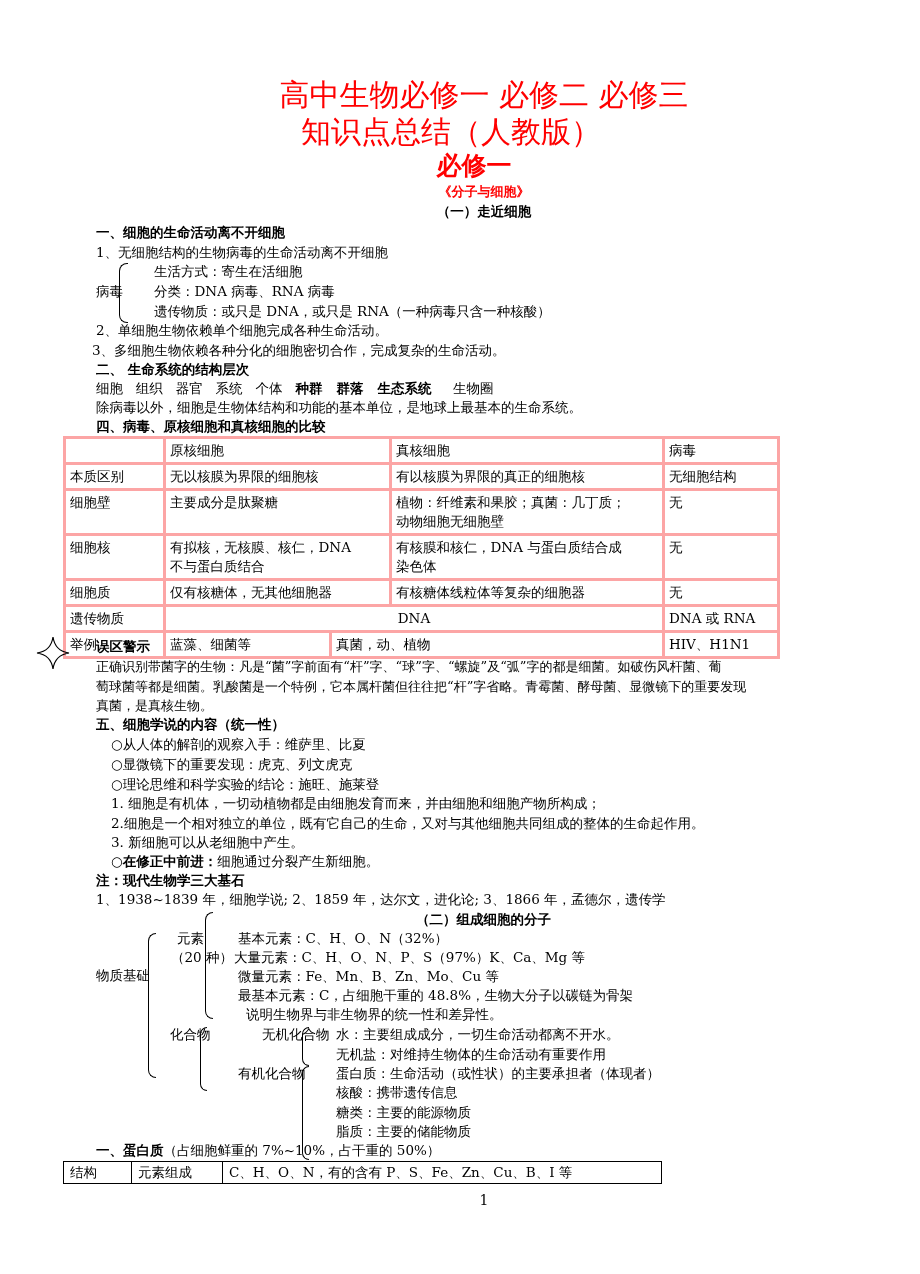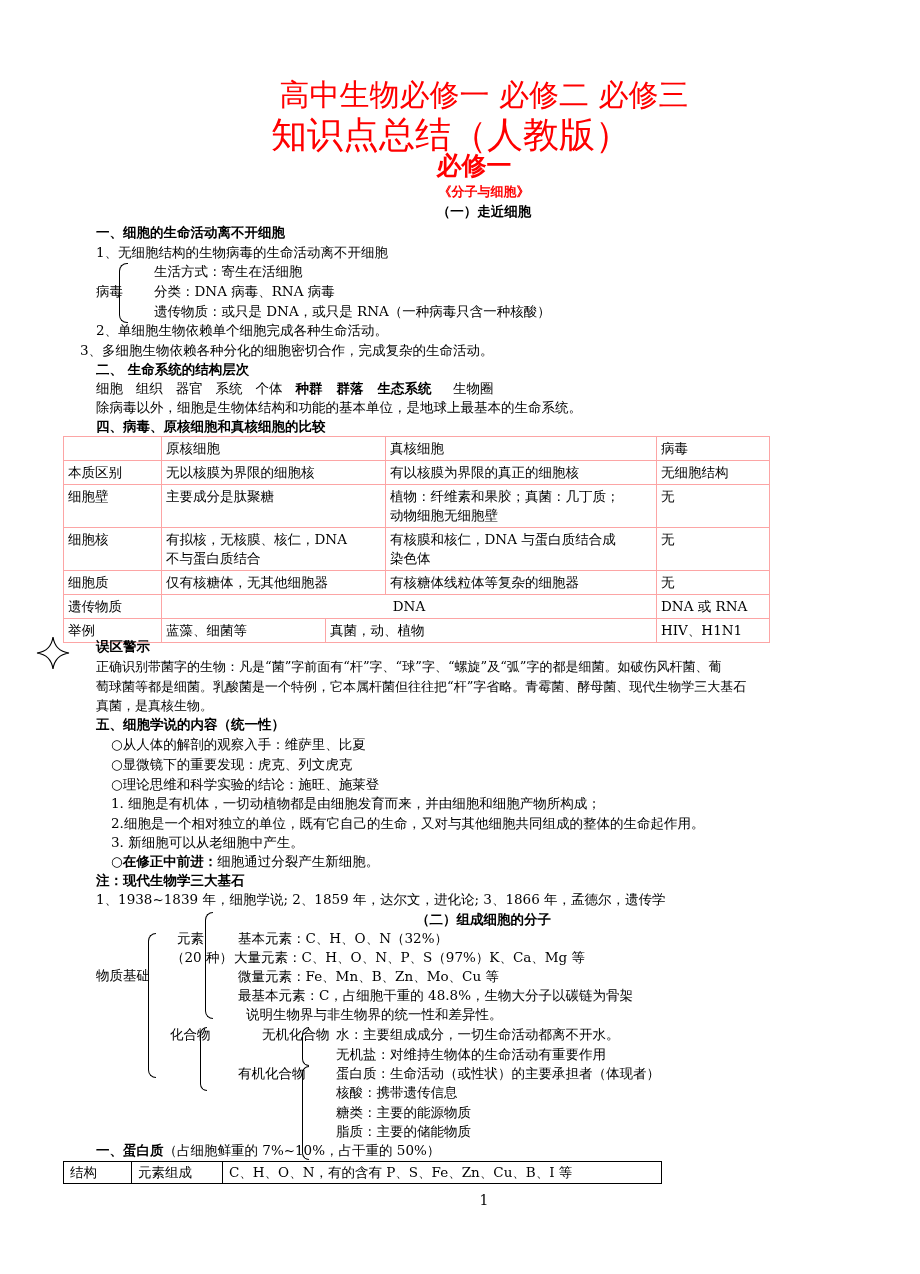--- a/index.html
+++ b/index.html
@@ -1,28 +1,28 @@
 <!DOCTYPE html>
 <html><head>
 <meta charset="utf-8">
 <style>
   html, body { margin:0; padding:0; background:#ffffff; }
   body { width:920px; height:1274px; position:relative; overflow:hidden;
          font-family:"DejaVu Serif","Liberation Serif",serif; color:#000; font-size:13.5px; }
   .abs { position:absolute; white-space:nowrap; line-height:1;padding-left:24px; }
   .red { color:#ff0000; }
   .title1 { left:0; width:920px; text-align:center; top:80px; font-size:30px; }
-  .title2 { left:0; width:854px; text-align:center; top:117px; font-size:36px; }
+  .title2 { left:0; width:854px; text-align:center; top:117px; font-size:30px; }
   .title3 { left:0; width:900px; text-align:center; top:153px; font-size:25px; font-weight:bold; font-family:"DejaVu Sans","Liberation Sans",sans-serif; }
   .subt  { left:0; width:920px; text-align:center; top:185px; font-size:13px; font-weight:bold; font-family:"DejaVu Sans","Liberation Sans",sans-serif; }
   .chap  { left:0; width:920px; text-align:center; top:205px; font-size:13.5px; font-weight:bold; font-family:"DejaVu Sans","Liberation Sans",sans-serif; }
   .h { font-weight:bold; font-family:"DejaVu Sans","Liberation Sans",sans-serif; font-size:13.5px; }
   .b { font-weight:bold; font-family:"DejaVu Sans","Liberation Sans",sans-serif; }
   table.cmp { position:absolute; left:63px; top:436px; border-collapse:collapse; font-size:13.5px; }
-  table.cmp td { border:1px solid #fca5a5; padding:2px 4px; vertical-align:top; line-height:19px; white-space:nowrap; }
+  table.cmp td { border:3px solid #fca5a5; padding:2px 4px; vertical-align:top; line-height:19px; white-space:nowrap; }
   table.prot { position:absolute; left:63px; top:1161px; border-collapse:collapse; font-size:13.5px; }
   table.prot td { border:1px solid #000; padding:2px 6px; line-height:17px; white-space:nowrap; }
   .brace { position:absolute; border:1.2px solid #000; border-right:none; border-radius:8px 0 0 8px; }
   .pno { left:0; width:920px; text-align:center; top:1193px; font-size:14px; }
   svg.star { position:absolute; left:36px; top:636px; }
 </style>
 </head>
 <body>
 
 <div class="abs red title1">高中生物必修一  必修二  必修三</div>
@@ -32,21 +32,21 @@
 <div class="abs chap">（一）走近细胞</div>
 
 <div class="abs h" style="left:72px;top:226px;">一、细胞的生命活动离不开细胞</div>
 <div class="abs" style="left:72px;top:246px;">1、无细胞结构的生物病毒的生命活动离不开细胞</div>
 <div class="abs" style="left:72px;top:285px;">病毒</div>
 <div class="brace" style="left:119px;top:263px;width:8px;height:58px;"></div>
 <div class="abs" style="left:130px;top:265px;">生活方式：寄生在活细胞</div>
 <div class="abs" style="left:130px;top:285px;">分类：DNA 病毒、RNA 病毒</div>
 <div class="abs" style="left:130px;top:305px;">遗传物质：或只是 DNA，或只是 RNA（一种病毒只含一种核酸）</div>
 <div class="abs" style="left:72px;top:324px;">2、单细胞生物依赖单个细胞完成各种生命活动。</div>
-<div class="abs" style="left:56px;top:344px;">3、多细胞生物依赖各种分化的细胞密切合作，完成复杂的生命活动。</div>
+<div class="abs" style="left:68px;top:344px;">3、多细胞生物依赖各种分化的细胞密切合作，完成复杂的生命活动。</div>
 
 <div class="abs h" style="left:72px;top:363px;">二、  生命系统的结构层次</div>
 <div class="abs" style="left:72px;top:382px;white-space:pre;"><span>细胞   组织   器官   系统   个体</span>   <span class="b">种群   群落   生态系统</span>     <span>生物圈</span></div>
 <div class="abs" style="left:72px;top:401px;">除病毒以外，细胞是生物体结构和功能的基本单位，是地球上最基本的生命系统。</div>
 
 <div class="abs h" style="left:72px;top:420px;">四、病毒、原核细胞和真核细胞的比较</div>
 <table class="cmp">
   <tbody>
       <tr>
     <td style="width:89px"></td>
@@ -93,21 +93,21 @@
     <td>HIV、H1N1</td>
   </tr>
 </tbody>
   </table>
 
 <svg class="star" width="34" height="34" viewBox="0 0 34 34">
   <path d="M17 1 Q19 15 33 17 Q19 19 17 33 Q15 19 1 17 Q15 15 17 1 Z" fill="none" stroke="#000" stroke-width="1.2"></path>
 </svg>
 <div class="abs h" style="left:72px;top:640px;">误区警示</div>
 <div class="abs" style="left:72px;top:660px;font-size:13px;">正确识别带菌字的生物：凡是“菌”字前面有“杆”字、“球”字、“螺旋”及“弧”字的都是细菌。如破伤风杆菌、葡</div>
-<div class="abs" style="left:72px;top:680px;font-size:13px;">萄球菌等都是细菌。乳酸菌是一个特例，它本属杆菌但往往把“杆”字省略。青霉菌、酵母菌、现代生物学三大基石</div>
+<div class="abs" style="left:72px;top:680px;font-size:13px;">萄球菌等都是细菌。乳酸菌是一个特例，它本属杆菌但往往把“杆”字省略。青霉菌、酵母菌、显微镜下的重要发现</div>
 <div class="abs" style="left:72px;top:699px;font-size:13px;">真菌，是真核生物。</div>
 
 <div class="abs h" style="left:72px;top:718px;">五、细胞学说的内容（统一性）</div>
 <div class="abs" style="left:87px;top:738px;">○从人体的解剖的观察入手：维萨里、比夏</div>
 <div class="abs" style="left:87px;top:758px;">○显微镜下的重要发现：虎克、列文虎克</div>
 <div class="abs" style="left:87px;top:778px;">○理论思维和科学实验的结论：施旺、施莱登</div>
 <div class="abs" style="left:87px;top:797px;">1. 细胞是有机体，一切动植物都是由细胞发育而来，并由细胞和细胞产物所构成；</div>
 <div class="abs" style="left:87px;top:817px;">2.细胞是一个相对独立的单位，既有它自己的生命，又对与其他细胞共同组成的整体的生命起作用。</div>
 <div class="abs" style="left:87px;top:836px;">3. 新细胞可以从老细胞中产生。</div>
 <div class="abs" style="left:87px;top:855px;"><span class="b">○在修正中前进：</span><span>细胞通过分裂产生新细胞。</span></div>

